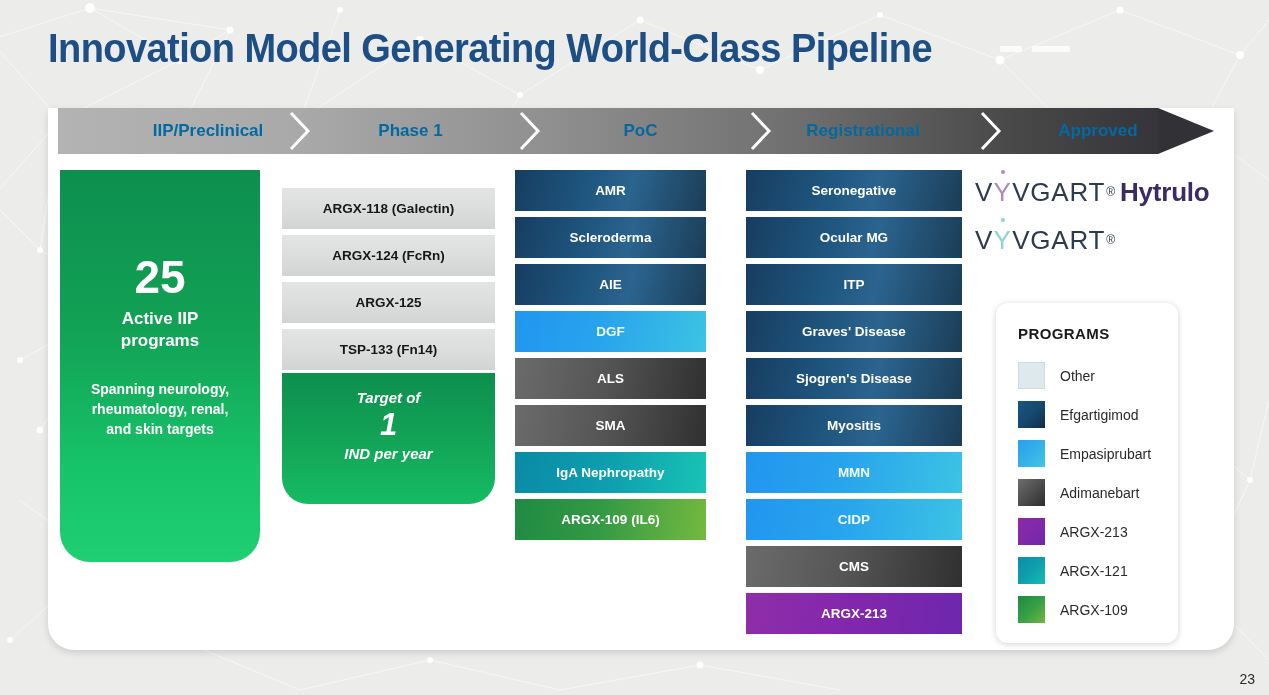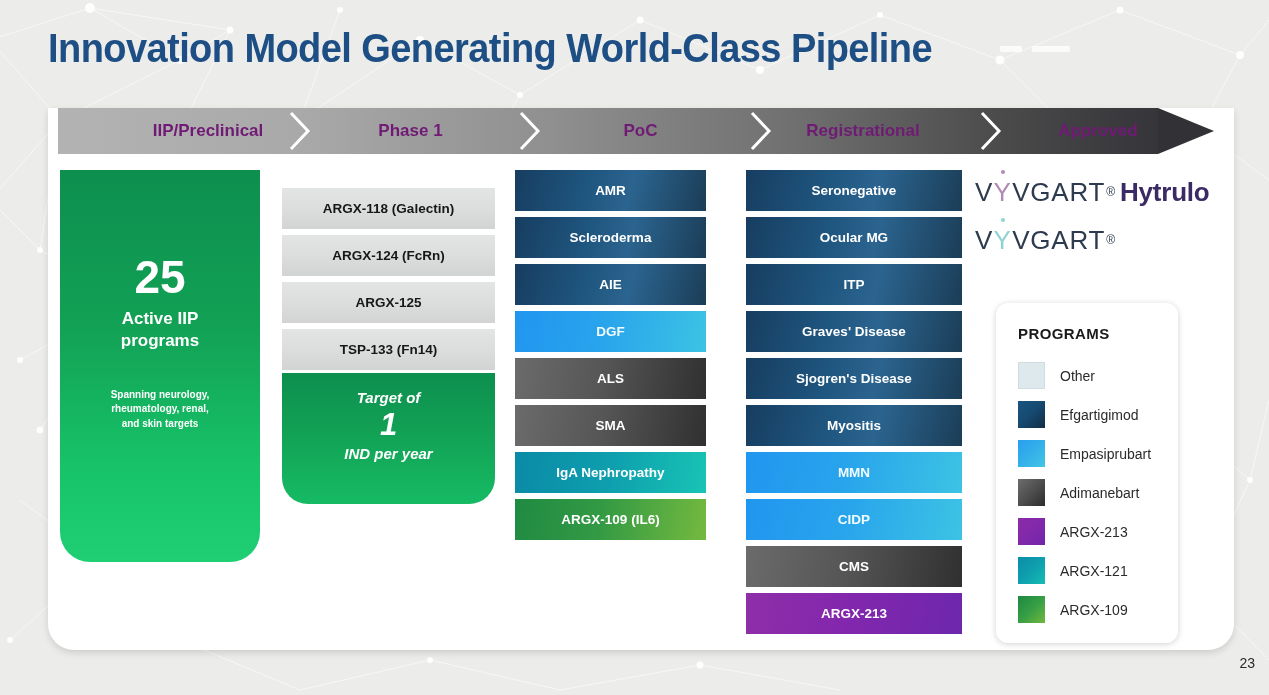--- a/index.html
+++ b/index.html
@@ -101,21 +101,21 @@
     width: 30px;
     height: 46px;
     pointer-events: none;
   }
   #phase-bar .plabel {
     position: absolute;
     top: 0;
     height: 56px;
     line-height: 46px;
     text-align: center;
-    color: #701a75;
+    color: #0369a1;
     font-size: 17px;
     font-weight: bold;
     white-space: nowrap;
   }
 
   
   .col { position: absolute; top: 170px; }
   #col-preclinical  { left: 60px;  width: 200px; }
   #col-phase1       { left: 282px; width: 213px; margin-top: 18px; }
   #col-poc          { left: 515px; width: 191px; }
@@ -138,22 +138,22 @@
     font-weight: bold;
     line-height: 1.0;
     margin-bottom: 8px;
   }
   #iip-block .sub-line {
     font-size: 17px;
     font-weight: bold;
     line-height: 1.28;
   }
   #iip-block .detail {
-    margin-top: 36px;
-    font-size: 10px;
+    margin-top: 27px;
+    font-size: 14px;
     font-weight: bold;
     line-height: 1.45;
     padding: 0 12px;
   }
 
   
   .bar {
     height: 41px;
     margin-bottom: 6px;
     display: flex;
@@ -289,21 +289,21 @@
   .sw-empasiprubart{ background: linear-gradient(135deg, #2a9ef0 0%, #34b0e9 50%, #41c7e2 100%); }
   .sw-adimanebart  { background: linear-gradient(135deg, #6d6d6d 0%, #4e4e4e 50%, #2c2c2c 100%); }
   .sw-argx213      { background: linear-gradient(135deg, #8b2ba8 0%, #7f28ab 60%, #6e26ab 100%); }
   .sw-argx121      { background: linear-gradient(135deg, #0a8da8 0%, #0f9fae 50%, #16bdb2 100%); }
   .sw-argx109      { background: linear-gradient(135deg, #1e8a42 0%, #369e44 50%, #72b83f 100%); }
 
   
   #page-number {
     position: absolute;
     right: 14px;
-    bottom: 24px;
+    bottom: 8px;
     font-size: 14px;
     color: #2b2b2b;
     margin-left: 15px;
   }
 </style>
 </head>
 <body>
 
 <div id="slide">
 

